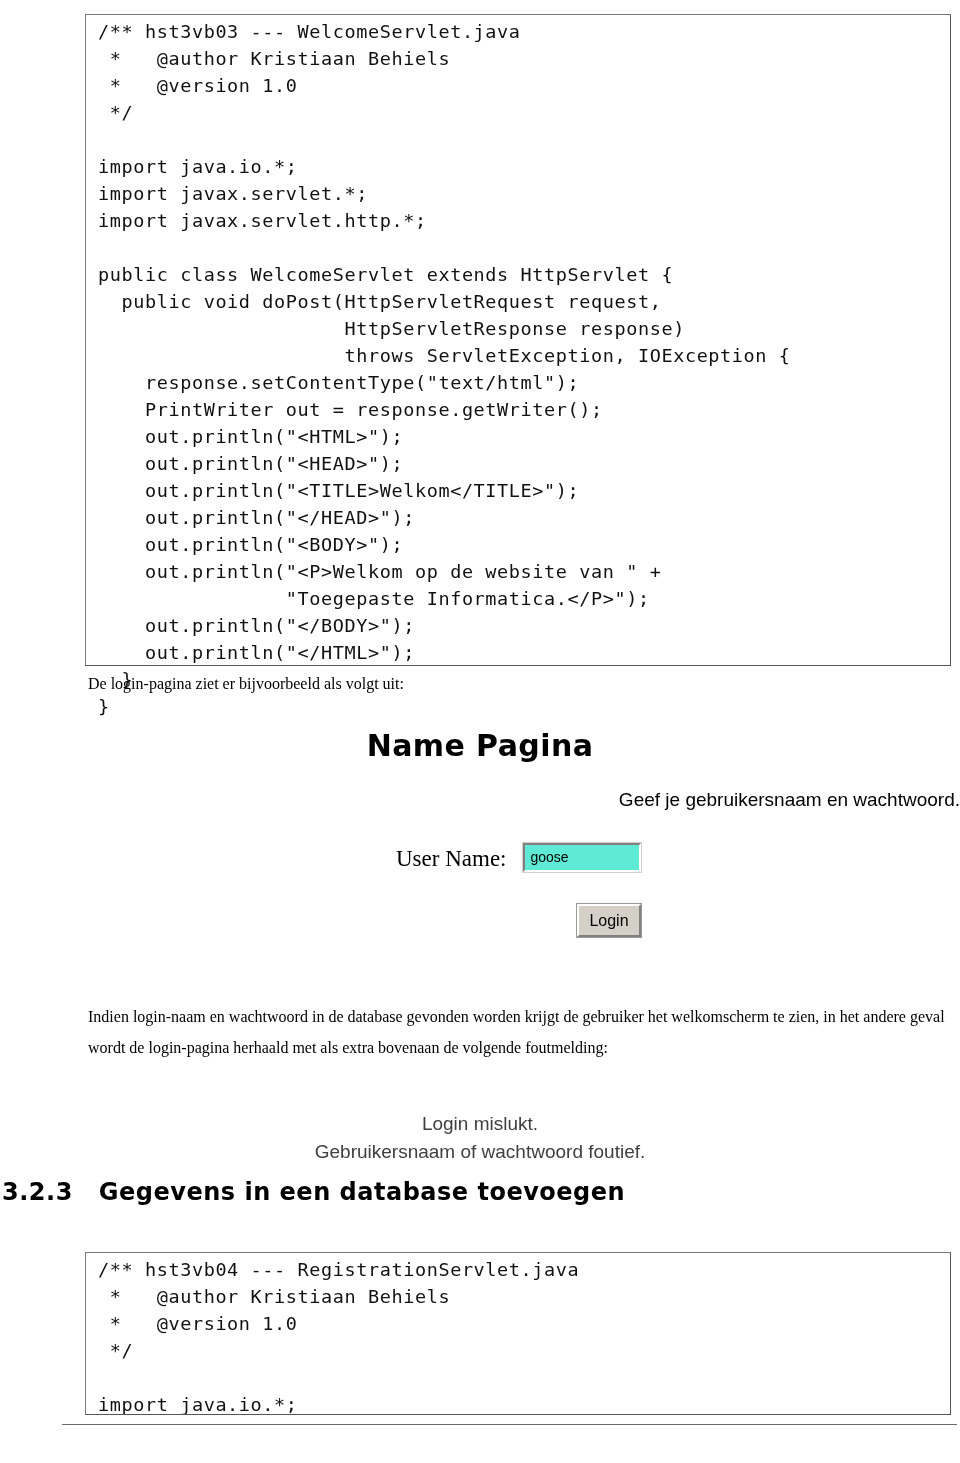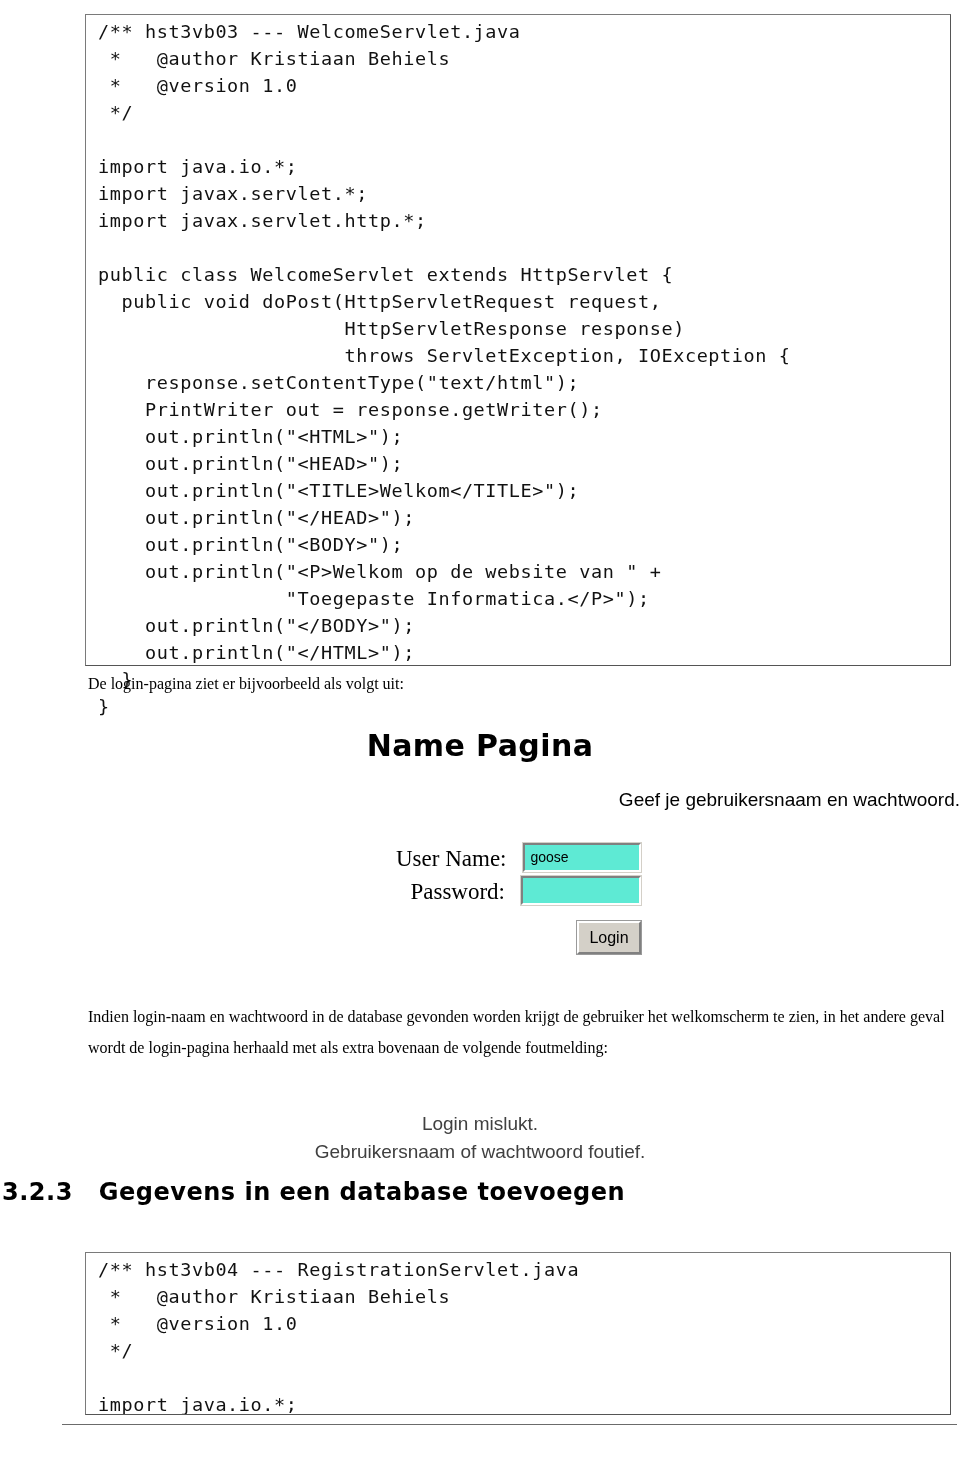--- a/index.html
+++ b/index.html
@@ -127,20 +127,21 @@
     border-color: #ffffff #808080 #808080 #ffffff;
     outline: 1px solid #9a9a9a;
     font-family: "Liberation Sans", sans-serif;
     font-size: 16px;
     color: #000000;
     display: flex;
     align-items: center;
     justify-content: center;
     padding: 0 10px;
     cursor: default;
+    margin-top: 16px;
   }
 
   
   #error-message {
     position: absolute;
     left: 0; right: 0;
     top: 1110px;
     text-align: center;
     font-family: "Liberation Sans", sans-serif;
     font-size: 19px;
@@ -221,24 +222,20 @@
 
 <div class="mock-title">Name Pagina</div>
 
 <div class="mock-sub">Geef je gebruikersnaam en wachtwoord.</div>
 
 <div id="form-area">
   <div class="form-row">
     <span class="form-label">User Name:</span>
     <div class="text-input" placeholder="">goose</div>
   </div>
-  <div class="form-row">
-    <span class="form-label">Password:</span>
-    <div class="text-input" placeholder=""></div>
-  </div>
   <div id="button-row">
     <div class="push-button">Login</div>
   </div>
 </div>
 
 <div id="explain-para" class="para">Indien login-naam en wachtwoord in de database gevonden worden krijgt de gebruiker het welkomscherm te zien, in het andere geval wordt de login-pagina herhaald met als extra bovenaan de volgende foutmelding:</div>
 
 <div id="error-message">
   <span>Login mislukt.</span>
   <span>Gebruikersnaam of wachtwoord foutief.</span>

